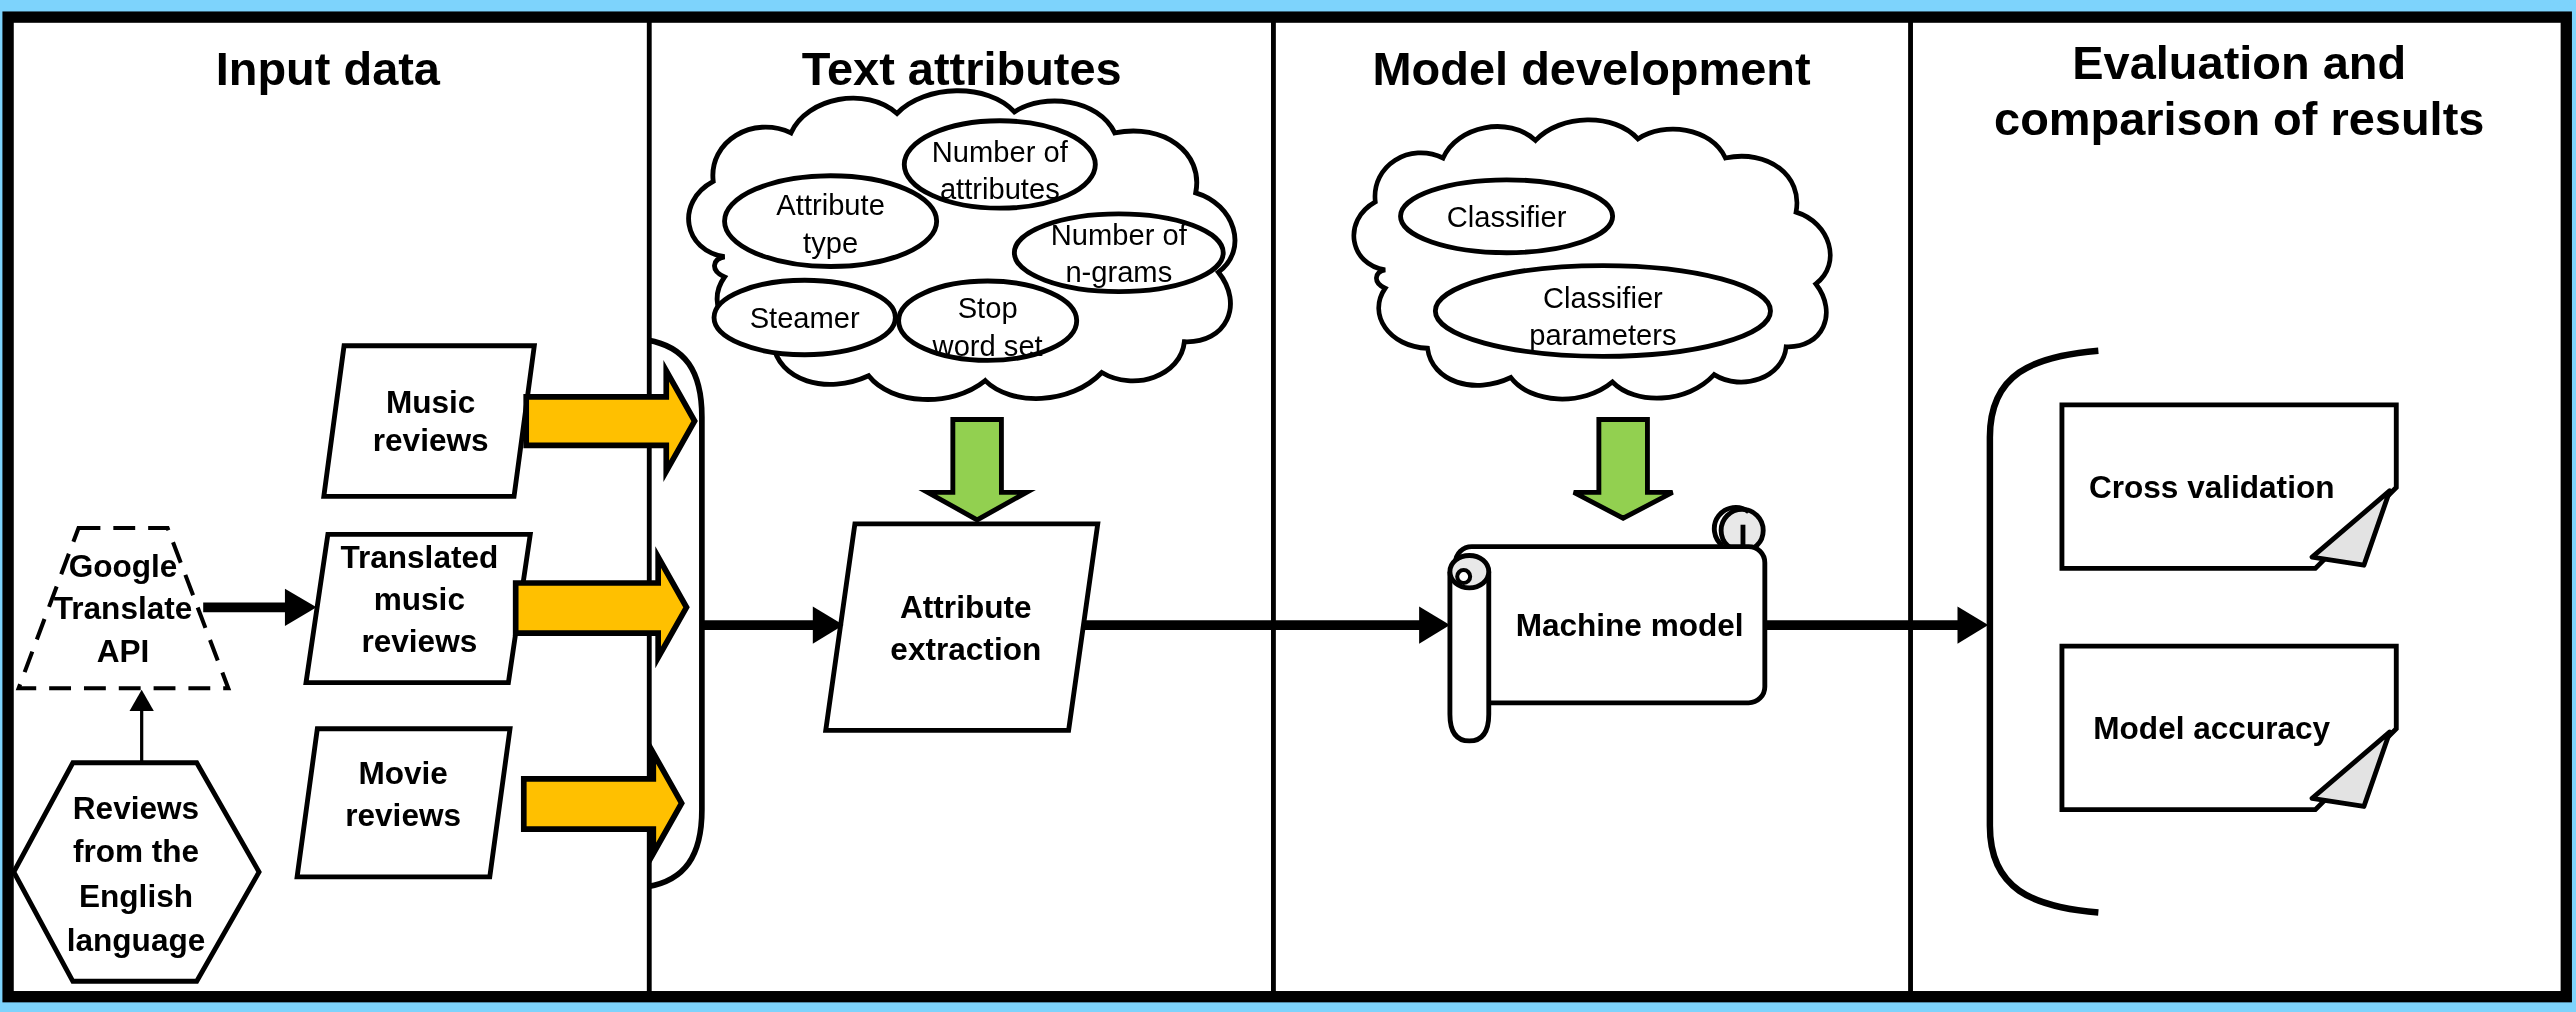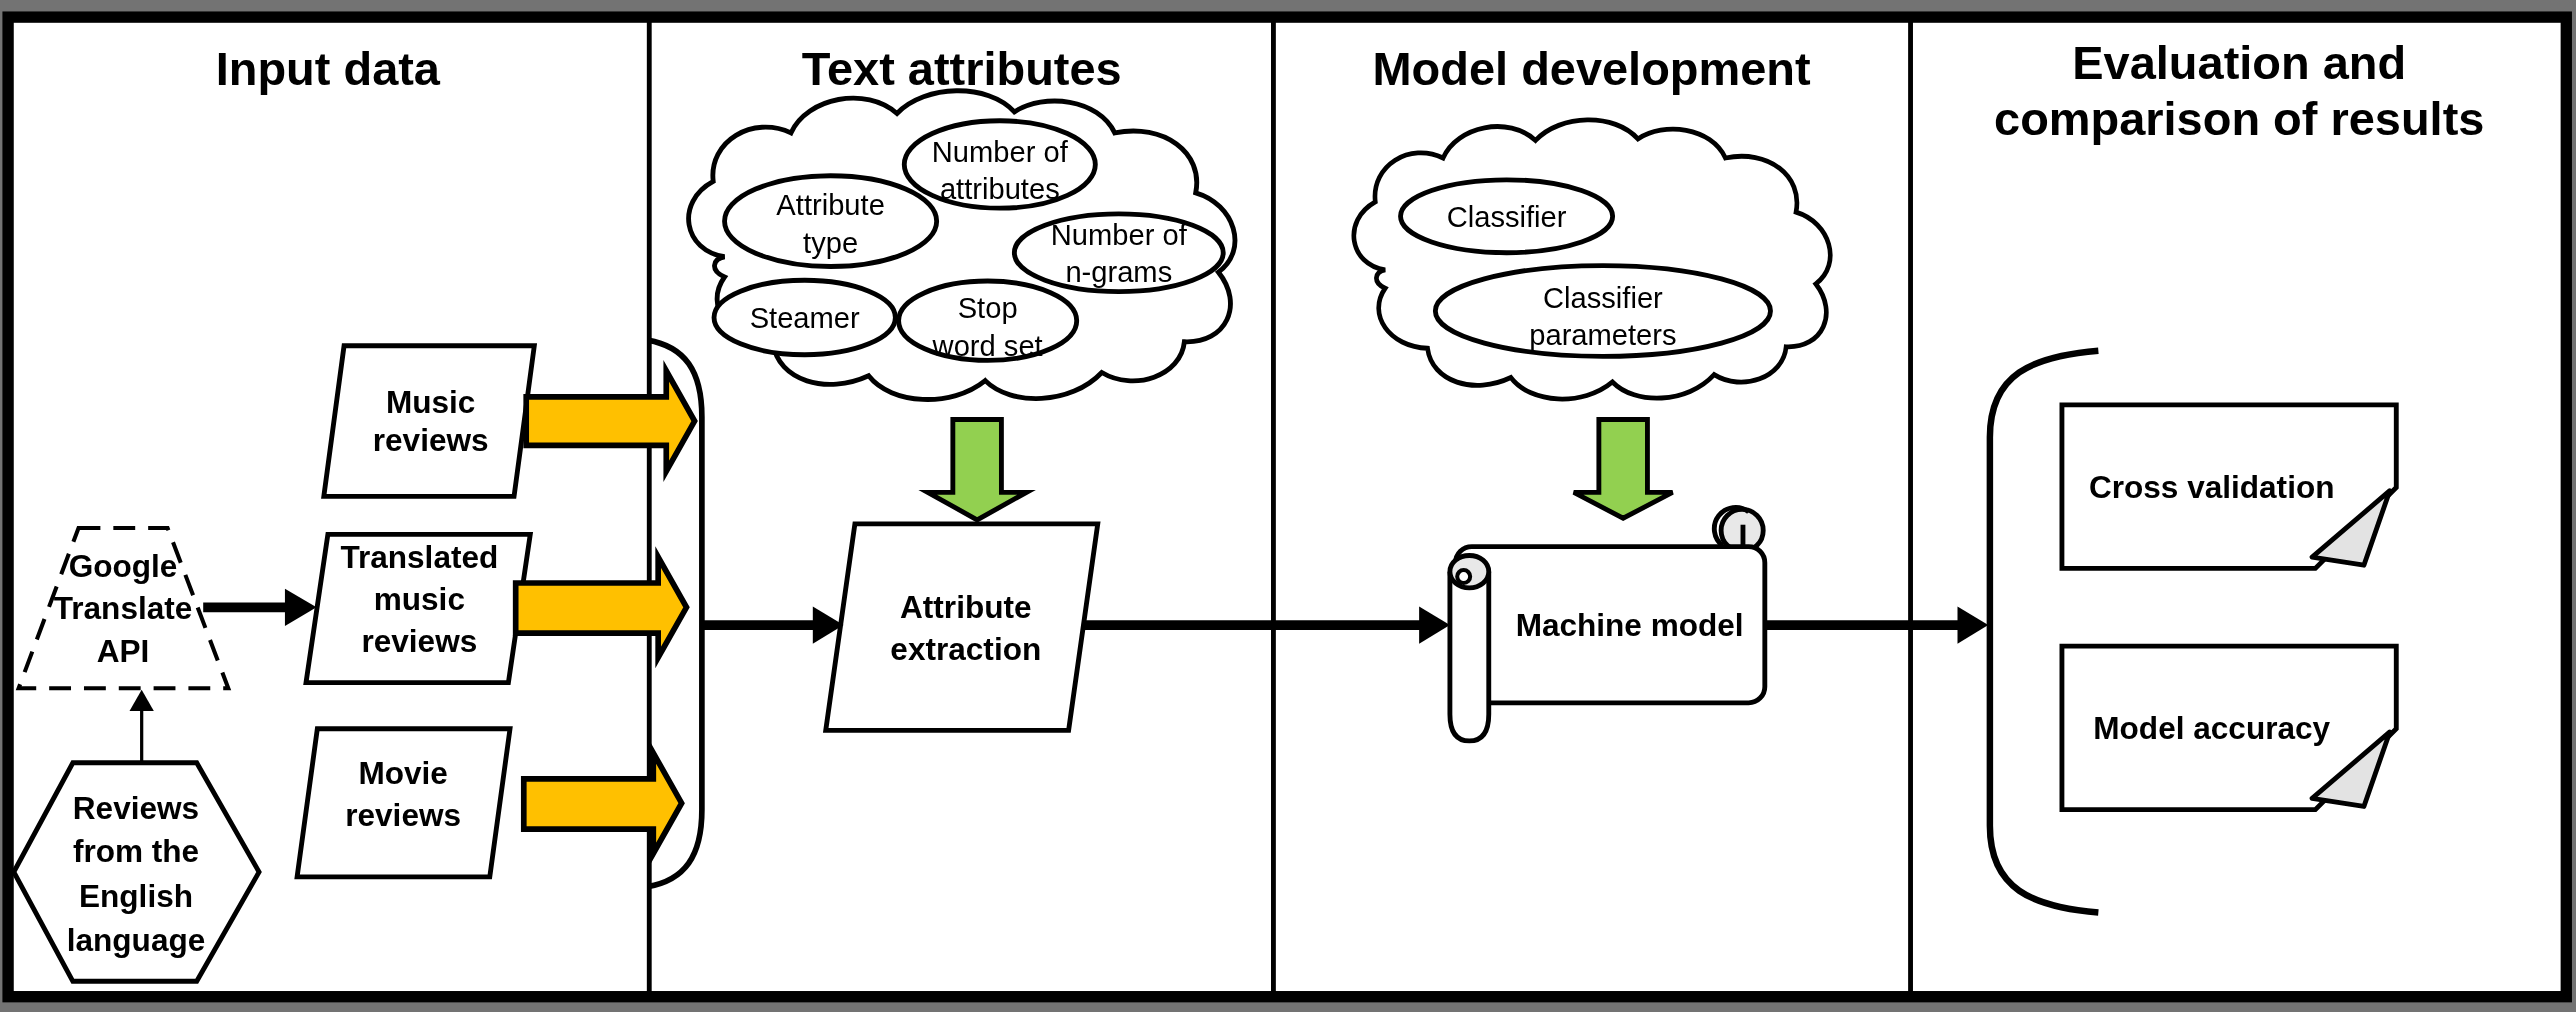--- a/index.html
+++ b/index.html
@@ -1,16 +1,16 @@
 <!DOCTYPE html>
 <html style="font-size:13px"><head>
 <meta charset="utf-8">
 <style>
   html,body{margin:0;padding:0;background:#ffffff;}
-  #stage{position:relative;width:2576px;height:1013px;background:#737373;overflow:hidden;}
+  #stage{position:relative;width:2576px;height:1013px;background:#7dd3fc;overflow:hidden;}
   svg{display:block;}
   text{font-family:"Liberation Sans", sans-serif;fill:#000;}
   .title{font-size:58px;font-weight:bold;text-anchor:middle;}
   .label{font-size:39px;font-weight:bold;text-anchor:middle;}
   .elabel{font-size:36px;font-weight:normal;text-anchor:middle;}
   .shape{fill:#ffffff;stroke:#000000;stroke-width:6;}
 </style>
 </head>
 <body>
 

